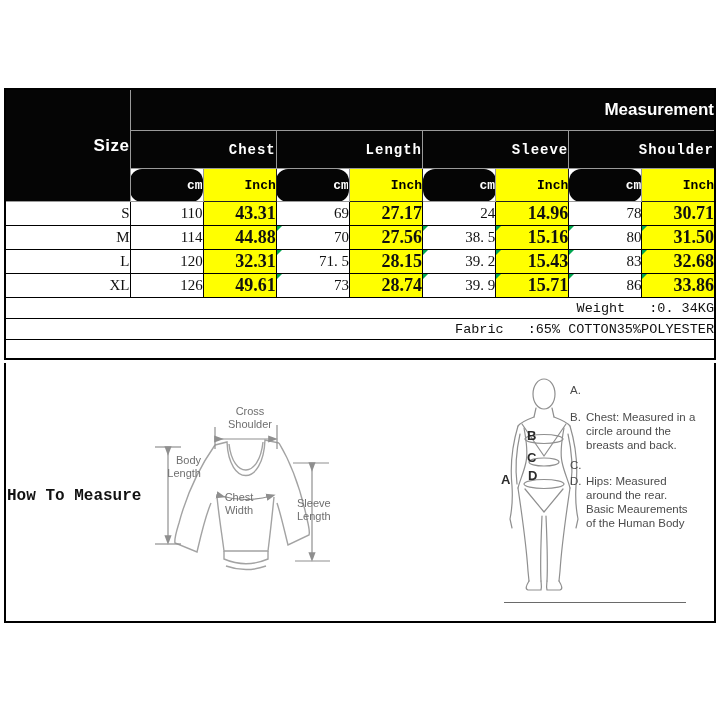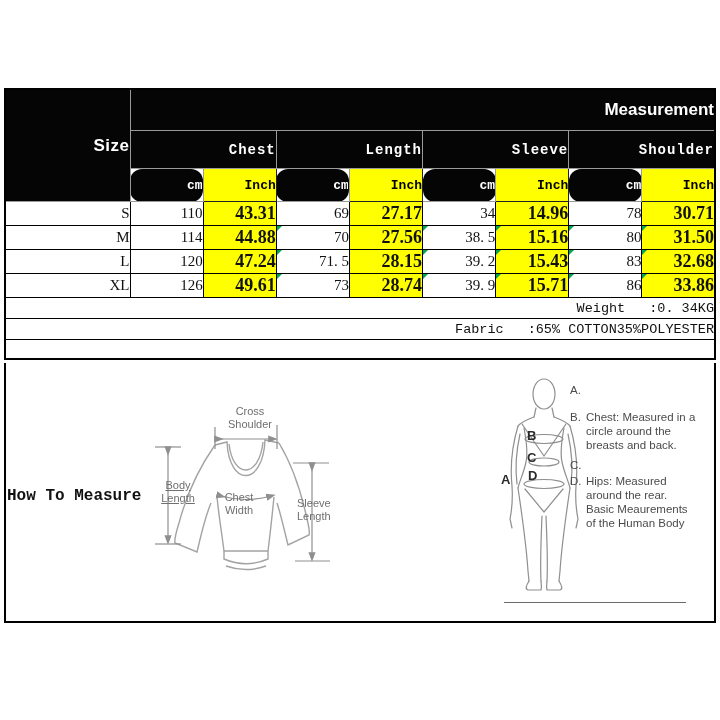--- a/index.html
+++ b/index.html
@@ -27,21 +27,21 @@
   .empty-row{height:19px;}
   .empty-row td{border:1px solid #000;}
 
   
   .howto{position:absolute;left:4px;top:363px;width:708px;height:258px;
          border:2px solid #000;border-top:none;background:#fff;}
   .howto-title{position:absolute;left:1px;top:124px;font:bold 16px "Liberation Mono",monospace;
                color:#111;white-space:pre;}
   .diagram-label{position:absolute;font:11px/12.5px "Liberation Sans",sans-serif;color:#6f6f6f;}
   .lbl-cross{left:210px;top:42px;width:68px;text-align:center;}
-  .lbl-bodylen{left:149px;top:116px;width:46px;text-align:center;text-decoration:underline;}
+  .lbl-bodylen{left:149px;top:91px;width:46px;text-align:right;}
   .lbl-chestw{left:211px;top:128px;width:44px;text-align:center;}
   .lbl-sleevelen{left:291px;top:134px;width:50px;text-align:left;}
   .fig-letter{position:absolute;font:bold 13px "Liberation Sans",sans-serif;color:#2b2b2b;}
   .ltr-a{left:495px;top:109px;}
   .ltr-b{left:521px;top:65px;}
   .ltr-c{left:521px;top:87px;}
   .ltr-d{left:522px;top:105px;}
   .instructions{position:absolute;left:564px;top:20px;width:138px;}
   .instr{display:flex;color:#4b4b4b;font:11.5px/14px "Liberation Sans",sans-serif;}
   .instr .ltr{width:16px;flex:0 0 16px;}
@@ -81,40 +81,40 @@
       <td class="hdr unit">cm</td>
       <td class="unit-inch">Inch</td>
     </tr>
 
     <tr class="r-data">
       <td class="val">S</td>
       <td class="val">110</td>
       <td class="val inch-val">43.31</td>
       <td class="val">69</td>
       <td class="val inch-val">27.17</td>
-      <td class="val">34</td>
+      <td class="val">24</td>
       <td class="val inch-val">14.96</td>
       <td class="val">78</td>
       <td class="val inch-val">30.71</td>
     </tr>
     <tr class="r-data">
       <td class="val">M</td>
       <td class="val">114</td>
       <td class="val inch-val">44.88</td>
       <td class="val"><i class="tri"></i><span>70</span></td>
       <td class="val inch-val">27.56</td>
       <td class="val"><i class="tri"></i><span>38. 5</span></td>
       <td class="val inch-val"><i class="tri"></i><span>15.16</span></td>
       <td class="val"><i class="tri"></i><span>80</span></td>
       <td class="val inch-val"><i class="tri"></i><span>31.50</span></td>
     </tr>
     <tr class="r-data">
       <td class="val">L</td>
       <td class="val">120</td>
-      <td class="val inch-val">47.24</td>
+      <td class="val inch-val">32.31</td>
       <td class="val"><i class="tri"></i><span>71. 5</span></td>
       <td class="val inch-val">28.15</td>
       <td class="val"><i class="tri"></i><span>39. 2</span></td>
       <td class="val inch-val"><i class="tri"></i><span>15.43</span></td>
       <td class="val"><i class="tri"></i><span>83</span></td>
       <td class="val inch-val"><i class="tri"></i><span>32.68</span></td>
     </tr>
     <tr class="r-data">
       <td class="val">XL</td>
       <td class="val">126</td>

